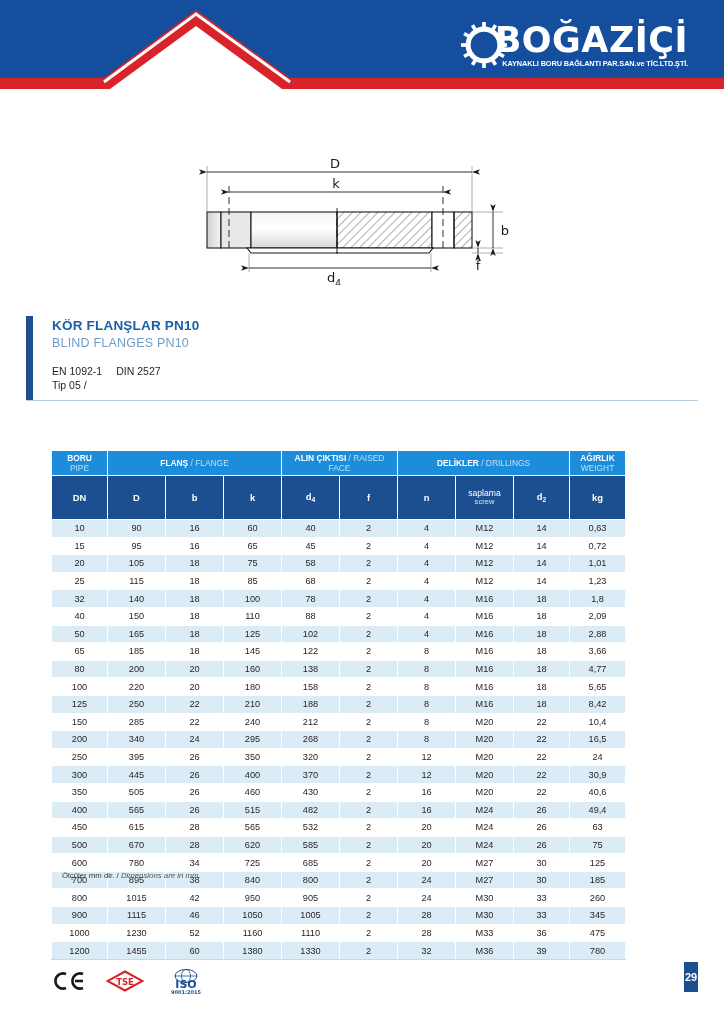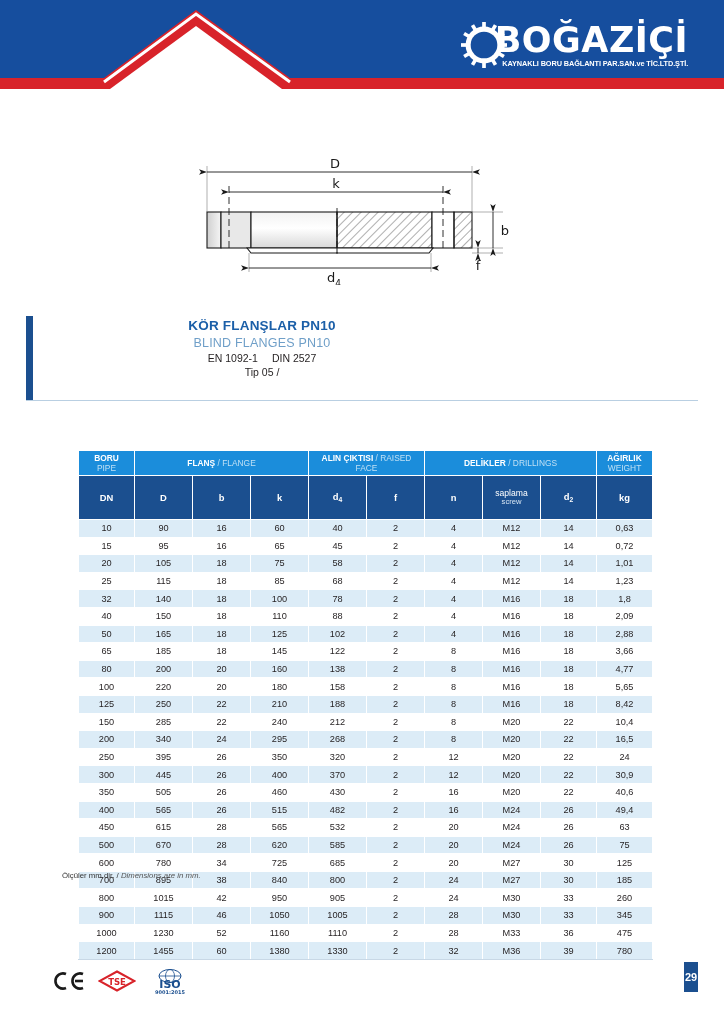--- a/index.html
+++ b/index.html
@@ -111,58 +111,58 @@
     top: 316px;
     width: 7px;
     height: 84px;
     background: #1b4f8f;
   }
   .title-block {
     position: absolute;
     left: 52px;
     top: 318px;
     width: 420px;
-    text-align: center;
   }
   .title-tr {
     font-size: 13.5px;
     font-weight: bold;
     color: #1b5fa8;
     letter-spacing: 0.2px;
     line-height: 16px;
   }
   .title-en {
     font-size: 12.5px;
     color: #6f9fc8;
     letter-spacing: 0.2px;
     line-height: 16px;
     margin-top: 1px;
   }
   .std-lines {
+    margin-top: 13px;
     font-size: 10.5px;
     color: #231f20;
     line-height: 14px;
   }
   .std-lines span.gap {
     display: inline-block;
     width: 14px;
   }
   .title-rule {
     position: absolute;
     left: 26px;
     top: 400px;
     width: 672px;
     height: 1px;
     background: #b9cfe2;
   }
 
   
   .table-wrap {
     position: absolute;
-    left: 78px;
+    left: 51px;
     top: 450px;
     width: 574px;
   }
   table.spec {
     border-collapse: collapse;
     width: 574px;
     table-layout: fixed;
   }
   table.spec th, table.spec td {
     border: 1px solid #ffffff;
@@ -230,21 +230,21 @@
   }
   .footnote i { font-style: italic; color: #555555; }
 
   
   .certs {
     position: absolute;
     left: 52px;
     top: 968px;
     display: flex;
     align-items: center;
-    gap: 12px;
+    gap: 20px;
   }
   .page-num {
     position: absolute;
     right: 26px;
     top: 962px;
     width: 14px;
     height: 30px;
     background: #1b4f8f;
     color: #ffffff;
     font-size: 11px;

